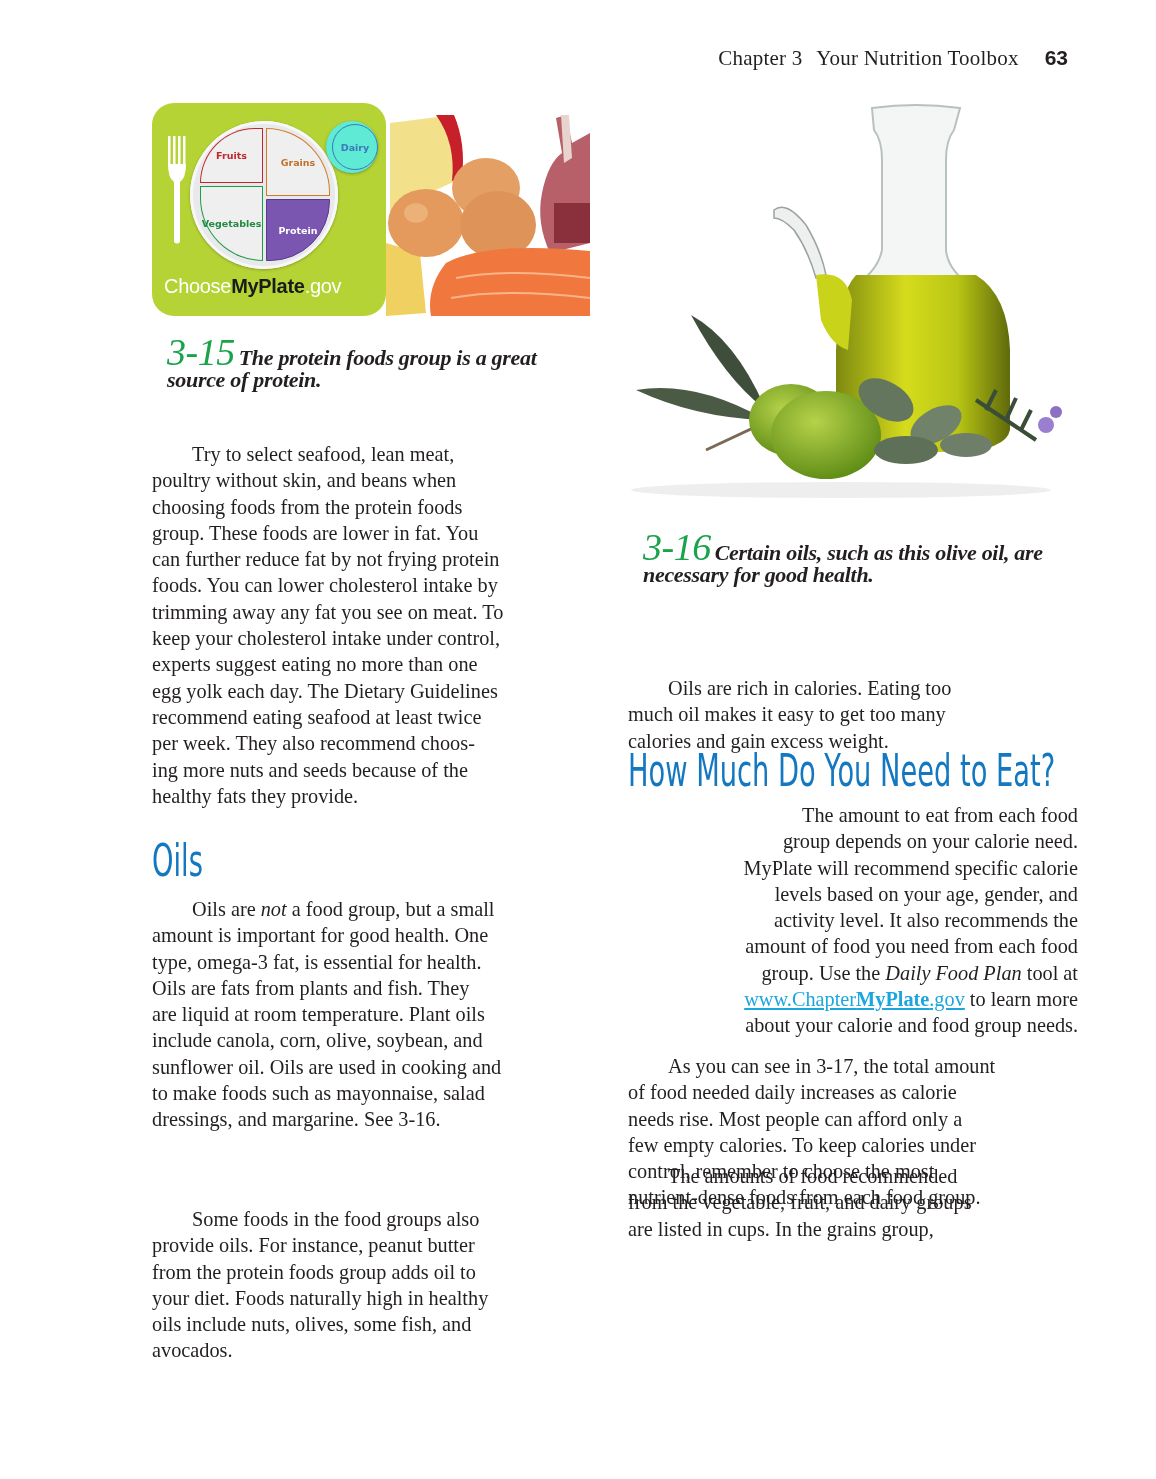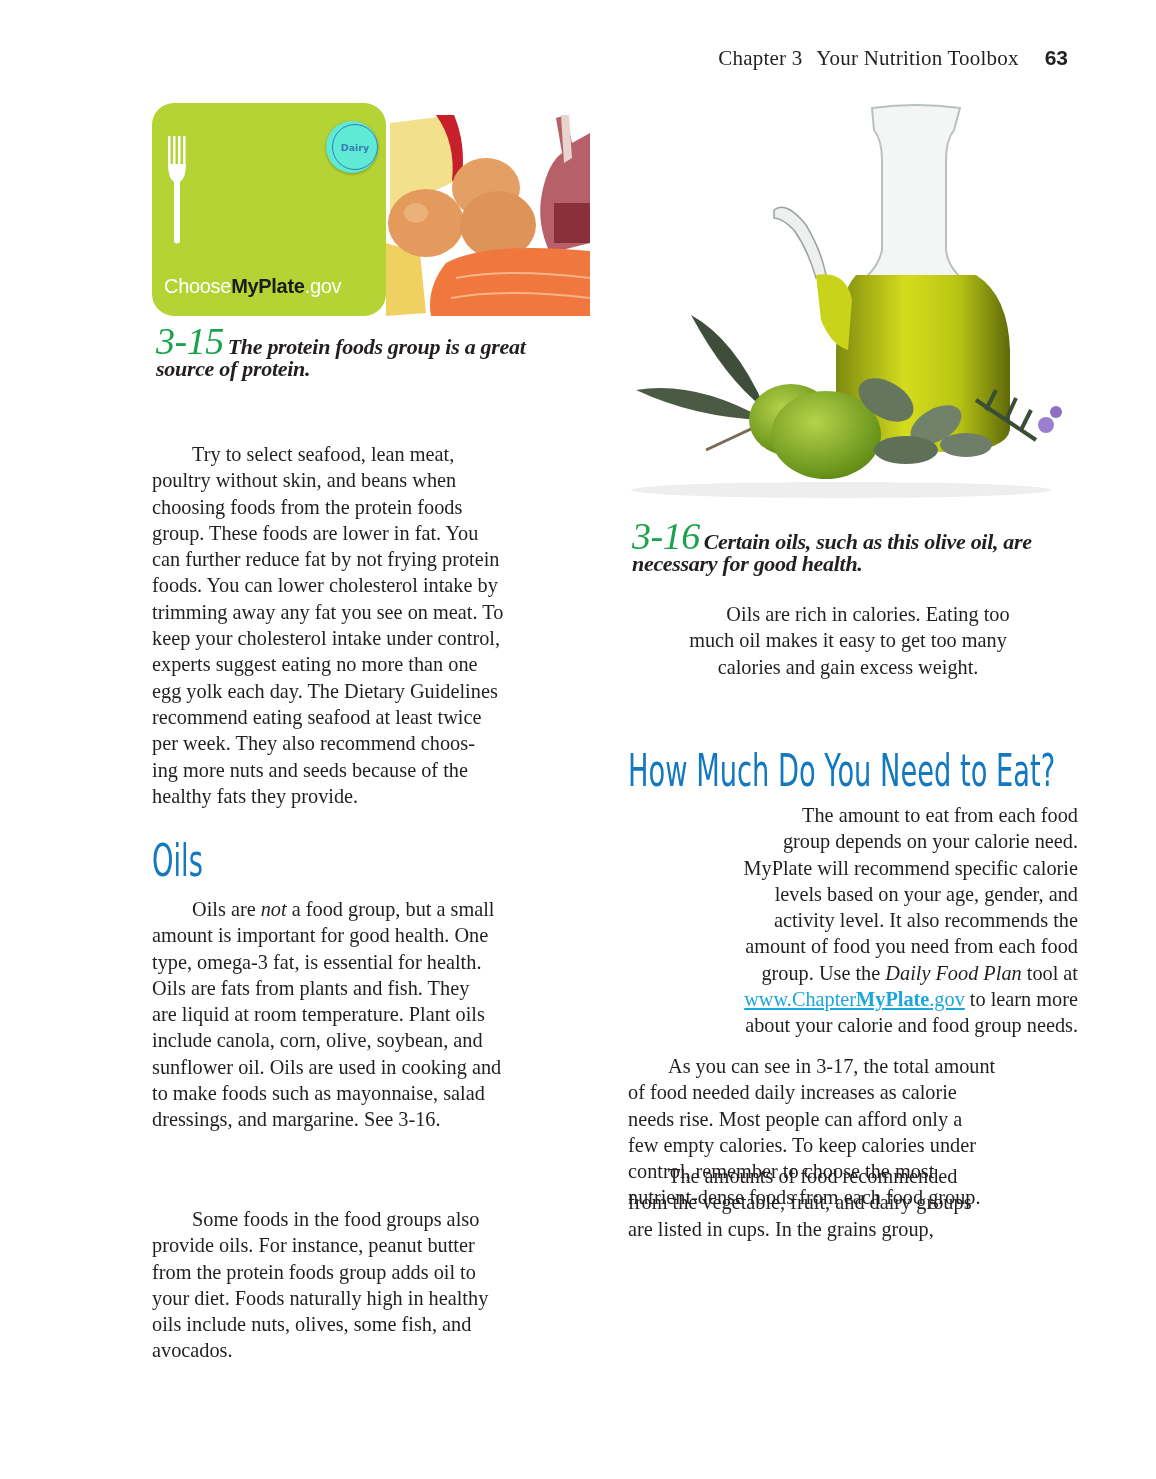--- a/index.html
+++ b/index.html
@@ -7,21 +7,21 @@
   .header { position: absolute; top: 46px; right: 88px; font-family: "Liberation Serif", serif; font-size: 21px; color: #231f20; display: flex; align-items: baseline; justify-content: center; }
   .header .chap { letter-spacing: 0.2px; }
   .header .pnum { font-family: "Liberation Sans", sans-serif; font-weight: bold; font-size: 21px; margin-left: 26px; }
 
   .col-left { position: absolute; left: 152px; top: 0; width: 440px; }
   .col-right { position: absolute; left: 628px; top: 0; width: 440px; }
 
   .body-text { font-family: Liberation Serif, serif; font-size: 20.3px; line-height: 26.3px; color: #231f20; margin: 0; white-space: pre-line; }
   .indent { display: inline-block; width: 40px; }
 
-  .caption { font-family: "Liberation Serif", serif; font-style: italic; font-weight: bold; font-size: 22px; line-height: 22px; color: #231f20; margin: 4px; white-space: pre-line; letter-spacing: -0.3px; }
+  .caption { font-family: "Liberation Serif", serif; font-style: italic; font-weight: bold; font-size: 22px; line-height: 22px; color: #231f20; margin: 15px; white-space: pre-line; letter-spacing: -0.3px; }
   .caption .fignum { color: #1aa34a; font-weight: normal; font-size: 38px; letter-spacing: -0.5px; margin-right: 4px; }
 
   .heading { font-family: "DejaVu Sans", sans-serif; color: #1378c0; font-weight: normal; margin: 0; transform: scaleX(0.62); transform-origin: left center; white-space: nowrap; }
 
   .link { color: #1ba6e0; text-decoration: underline; }
   .link b { font-weight: bold; }
 
   
   .fig-plate { position: absolute; left: 152px; top: 103px; width: 438px; height: 213px; }
   .plate-badge { position: absolute; left: 0; top: 0; width: 234px; height: 213px; background: #b5d334; border-radius: 22px; overflow: hidden; }
@@ -53,20 +53,26 @@
 
 <div class="fig-plate">
   <div class="plate-badge">
     <svg class="fork" viewBox="0 0 22 108">
       <rect x="2" y="0" width="2.5" height="30" fill="#fff"></rect>
       <rect x="7" y="0" width="2.5" height="30" fill="#fff"></rect>
       <rect x="12" y="0" width="2.5" height="30" fill="#fff"></rect>
       <rect x="17" y="0" width="2.5" height="30" fill="#fff"></rect>
       <path d="M2 28 Q2 42 8 46 L8 106 Q11 109 14 106 L14 46 Q20 42 20 28 Z" fill="#fff"></path>
     </svg>
+    <div class="plate">
+      <div class="quad q-fruits">Fruits</div>
+      <div class="quad q-grains">Grains</div>
+      <div class="quad q-veg">Vegetables</div>
+      <div class="quad q-protein">Protein</div>
+    </div>
     <div class="dairy">
       <div class="dairy-inner">Dairy</div>
     </div>
     <div class="plate-brand"><span>Choose</span><b>MyPlate</b><span>.gov</span></div>
   </div>
   <svg class="food-photo" viewBox="0 0 204 213">
     <rect width="204" height="213" fill="#fff"></rect>
 
     <path d="M4 20 L68 12 Q78 40 76 75 L4 108 Z" fill="#f3e08a"></path>
     <path d="M50 12 L68 12 Q80 40 76 75 L66 78 Q70 40 50 12 Z" fill="#c8202b"></path>
@@ -160,21 +166,21 @@
   <ellipse cx="350" cy="345" rx="26" ry="12" fill="#6e7e68"></ellipse>
   <path d="M360 300 L420 340 M370 310 L380 290 M390 320 L400 298 M405 330 L415 310" stroke="#3a4d36" stroke-width="4"></path>
   <circle cx="430" cy="325" r="8" fill="#9a7ed0"></circle>
   <circle cx="440" cy="312" r="6" fill="#8d6fc4"></circle>
   <ellipse cx="225" cy="390" rx="210" ry="8" fill="#eeeeee"></ellipse>
 </svg>
 
 <p class="caption" style="position:absolute;left:628px;top:521px;width:450px;"><span class="fignum">3-16</span><span>Certain oils, such as this olive oil, are</span><br><span>necessary for good health.</span></p>
 
 <div class="col-right">
-  <p class="body-text" style="position:absolute;top:601px;width:440px;text-align:center;"><span class="indent"></span><span>Oils are rich in calories. Eating too</span>
+  <p class="body-text" style="position:absolute;top:675px;width:440px;"><span class="indent"></span><span>Oils are rich in calories. Eating too</span>
 <span>much oil makes it easy to get too many
 calories and gain excess weight.</span></p>
 
   <h2 class="heading" style="position:absolute;top:746px;left:0;font-size:44px;line-height:50px;">How Much Do You Need to Eat?</h2>
 
   <p class="body-text" style="position:absolute;top:802px;width:450px;text-align:right;"><span class="indent"></span><span>The amount to eat from each food</span>
 <span>group depends on your calorie need.
 MyPlate will recommend specific calorie
 levels based on your age, gender, and
 activity level. It also recommends the

